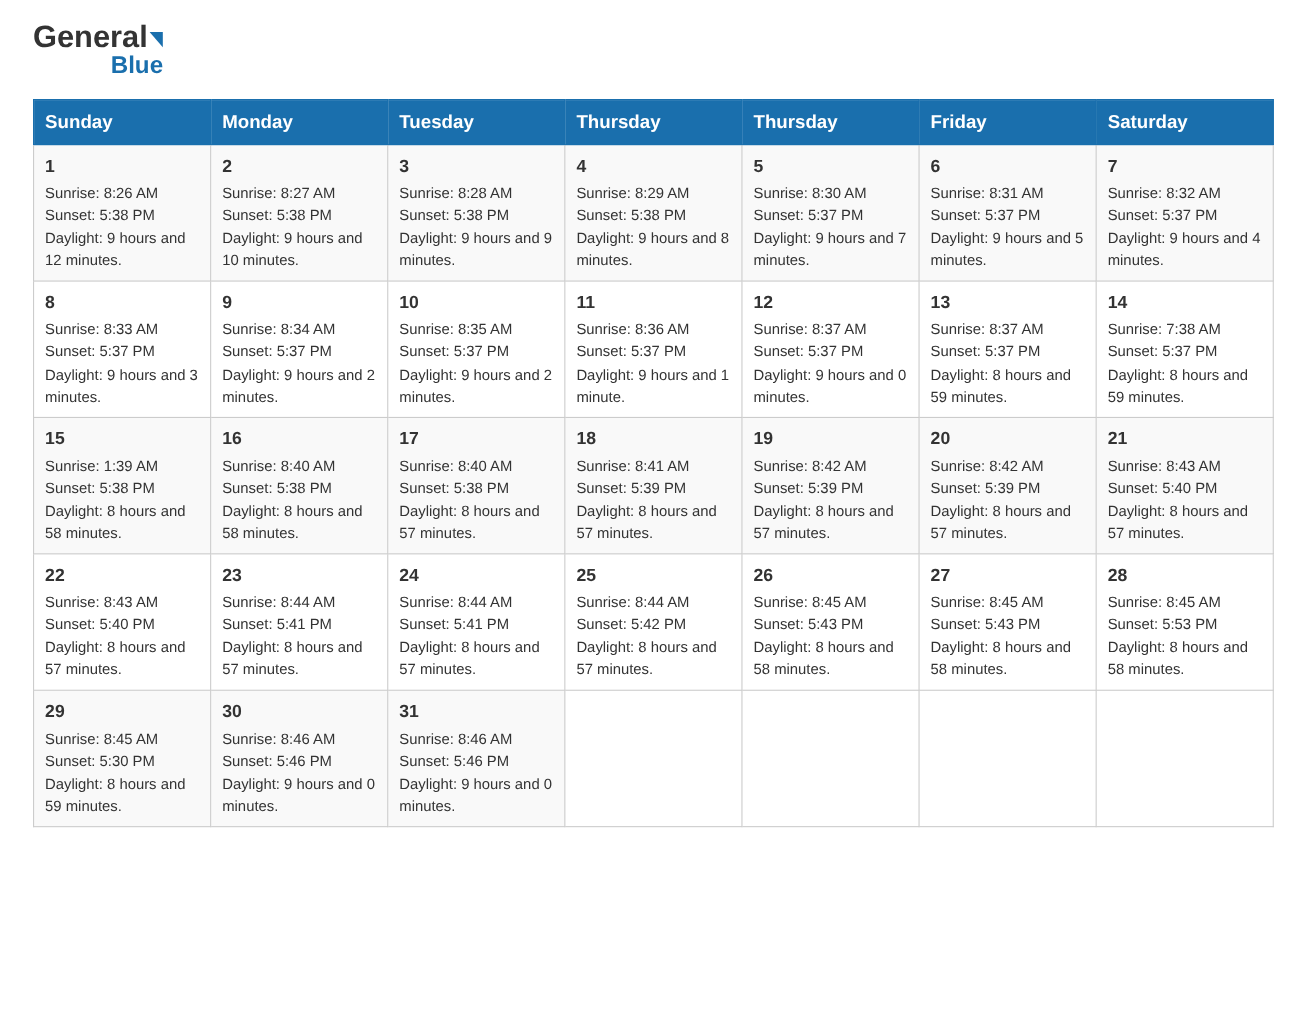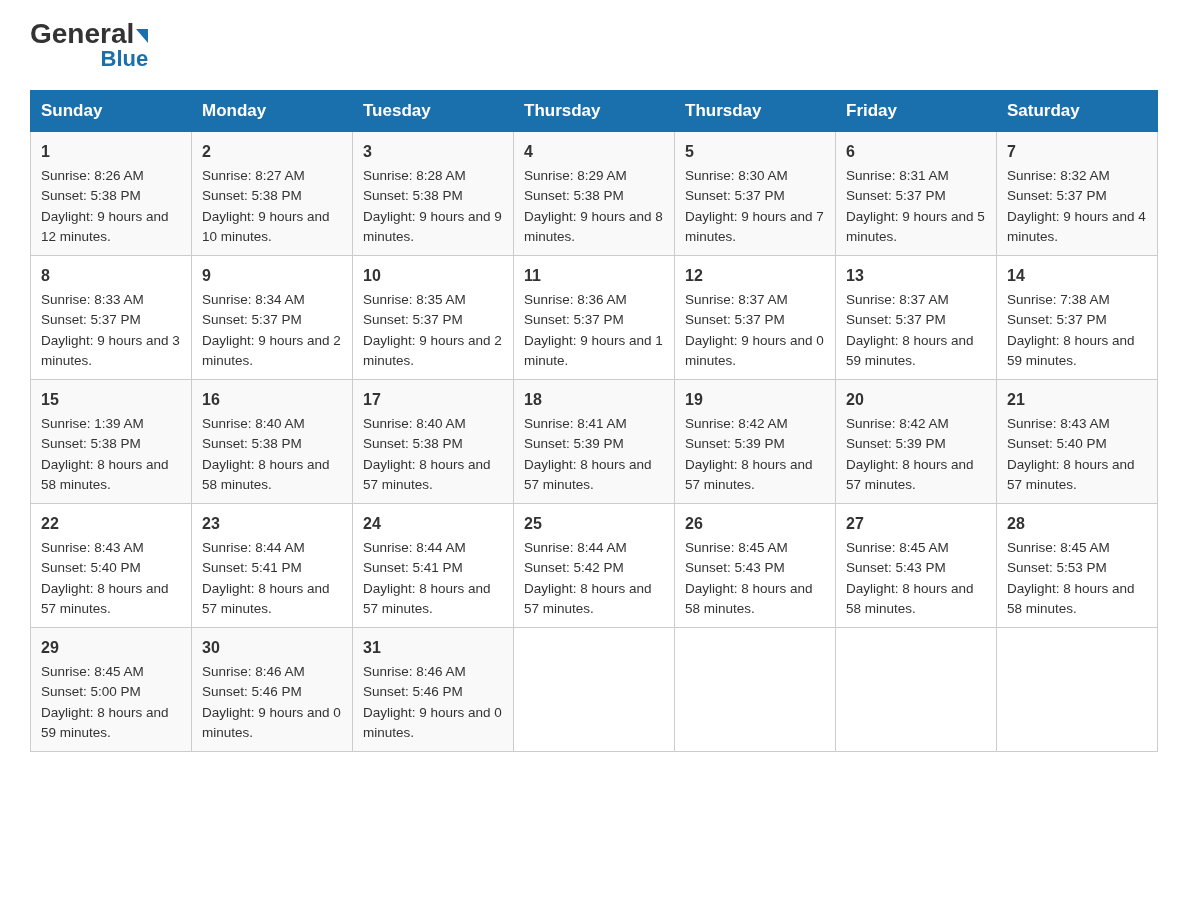--- a/index.html
+++ b/index.html
@@ -151,21 +151,21 @@
       <tr>
         <td><span class="day-num">22</span><span>Sunrise: 8:43 AM</span><br><span>Sunset: 5:40 PM</span><br><span>Daylight: 8 hours and 57 minutes.</span></td>
         <td><span class="day-num">23</span><span>Sunrise: 8:44 AM</span><br><span>Sunset: 5:41 PM</span><br><span>Daylight: 8 hours and 57 minutes.</span></td>
         <td><span class="day-num">24</span><span>Sunrise: 8:44 AM</span><br><span>Sunset: 5:41 PM</span><br><span>Daylight: 8 hours and 57 minutes.</span></td>
         <td><span class="day-num">25</span><span>Sunrise: 8:44 AM</span><br><span>Sunset: 5:42 PM</span><br><span>Daylight: 8 hours and 57 minutes.</span></td>
         <td><span class="day-num">26</span><span>Sunrise: 8:45 AM</span><br><span>Sunset: 5:43 PM</span><br><span>Daylight: 8 hours and 58 minutes.</span></td>
         <td><span class="day-num">27</span><span>Sunrise: 8:45 AM</span><br><span>Sunset: 5:43 PM</span><br><span>Daylight: 8 hours and 58 minutes.</span></td>
         <td><span class="day-num">28</span><span>Sunrise: 8:45 AM</span><br><span>Sunset: 5:53 PM</span><br><span>Daylight: 8 hours and 58 minutes.</span></td>
       </tr>
       <tr>
-        <td><span class="day-num">29</span><span>Sunrise: 8:45 AM</span><br><span>Sunset: 5:00 PM</span><br><span>Daylight: 8 hours and 59 minutes.</span></td>
+        <td><span class="day-num">29</span><span>Sunrise: 8:45 AM</span><br><span>Sunset: 5:30 PM</span><br><span>Daylight: 8 hours and 59 minutes.</span></td>
         <td><span class="day-num">30</span><span>Sunrise: 8:46 AM</span><br><span>Sunset: 5:46 PM</span><br><span>Daylight: 9 hours and 0 minutes.</span></td>
         <td><span class="day-num">31</span><span>Sunrise: 8:46 AM</span><br><span>Sunset: 5:46 PM</span><br><span>Daylight: 9 hours and 0 minutes.</span></td>
         <td class="empty"></td>
         <td class="empty"></td>
         <td class="empty"></td>
         <td class="empty"></td>
       </tr>
     </tbody>
 </table>
 

